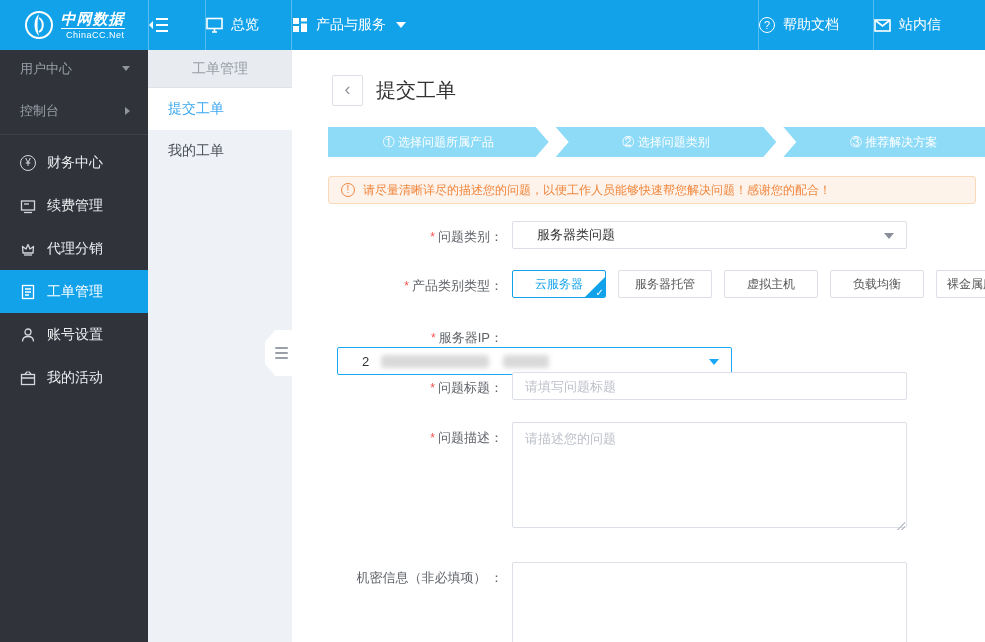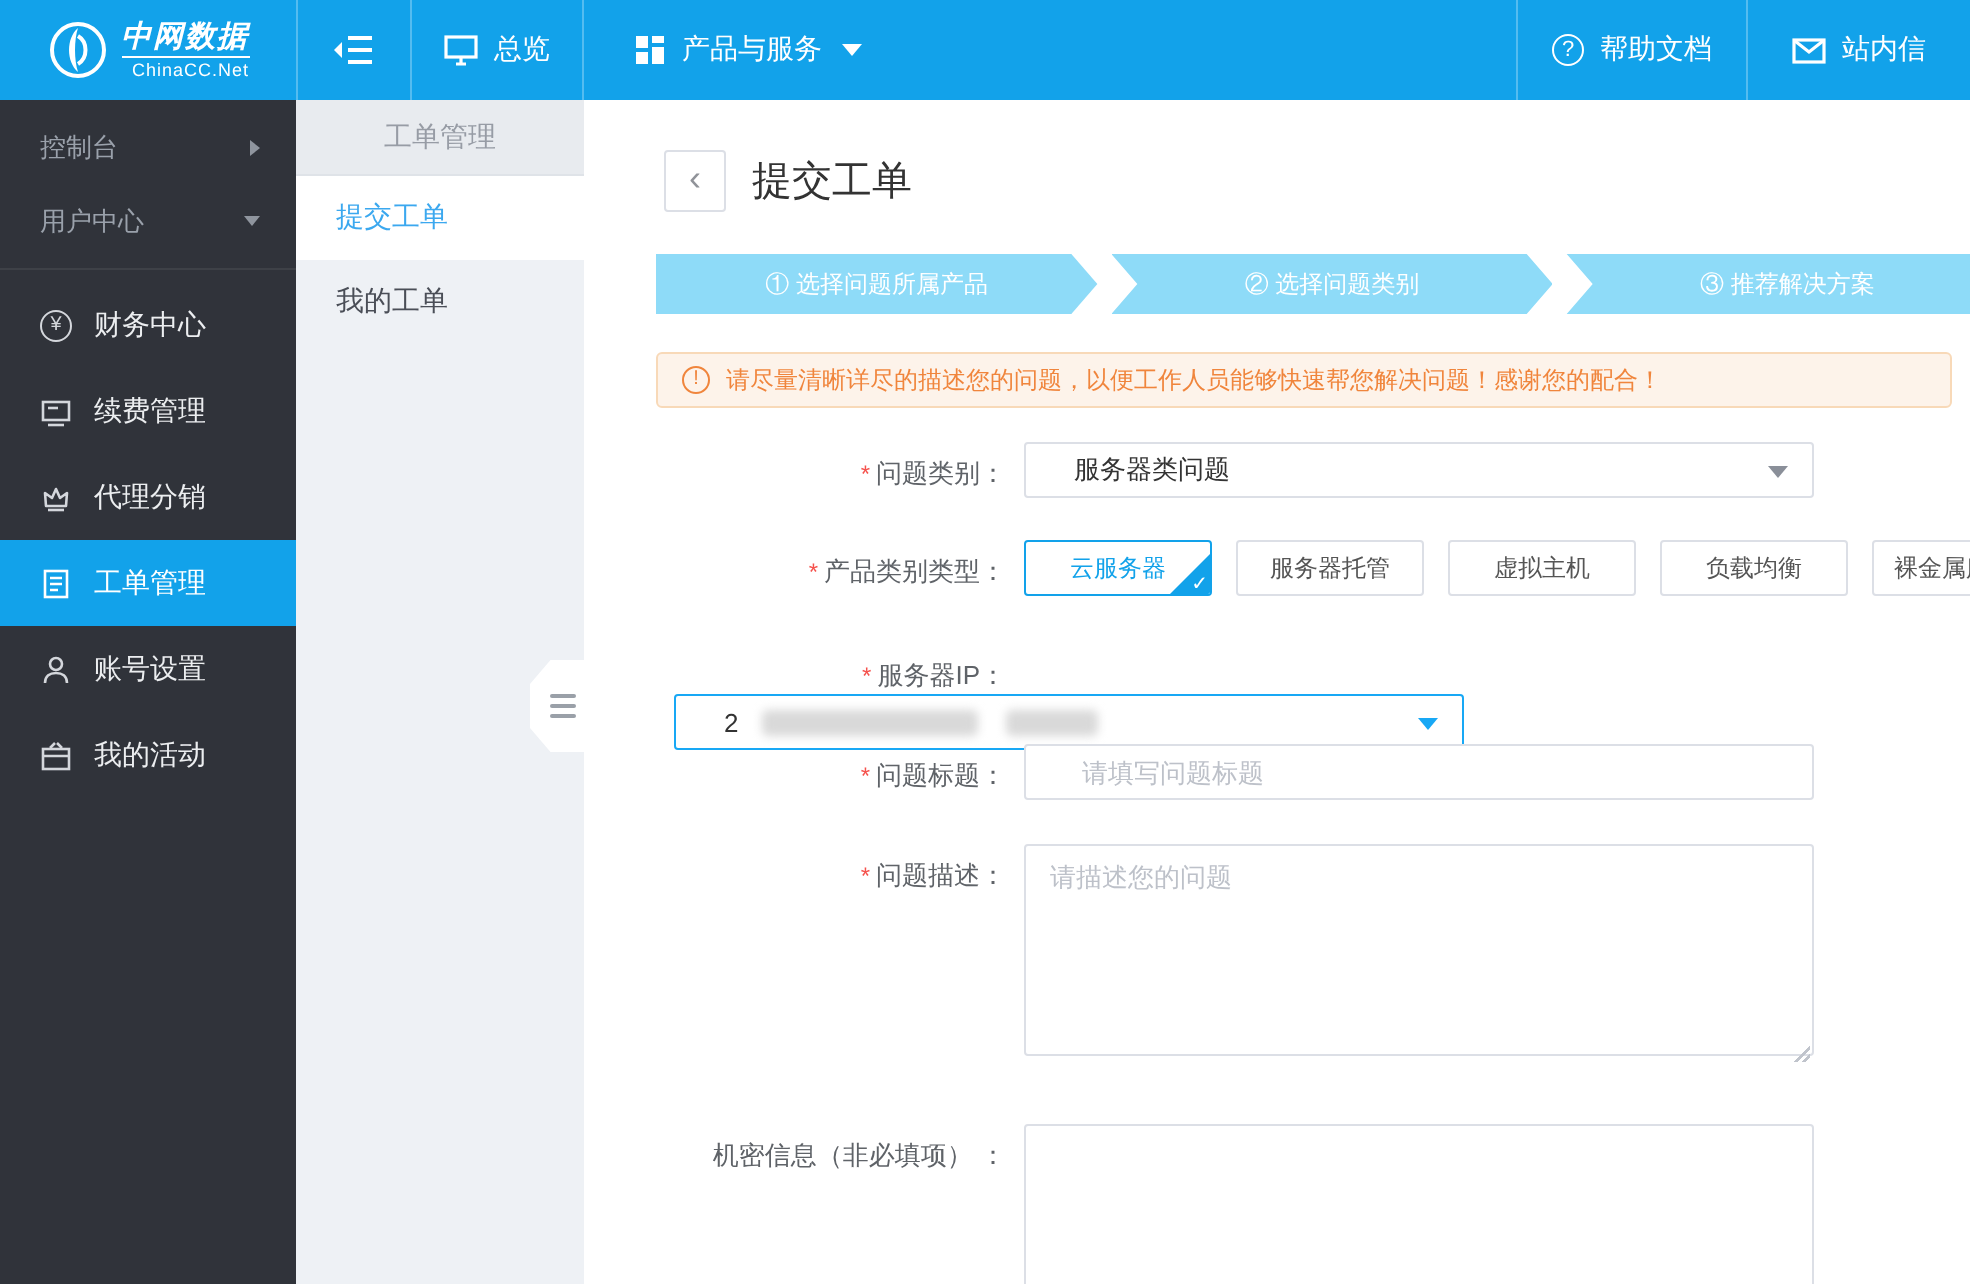--- a/index.html
+++ b/index.html
@@ -11,21 +11,21 @@
 
   
   .navbar { position:absolute; left:0; top:0; width:100%; height:50px;
     background:#12a2ea; display:flex; align-items:stretch; color:#fff; }
   .nav-logo { width:148px; display:flex; align-items:center; justify-content:center; gap:7px; }
   .logo-badge { width:30px; height:30px; flex:0 0 30px; }
   .logo-text { line-height:1; }
   .logo-cn { font-size:15px; font-weight:bold; font-style:italic; letter-spacing:1px;
     border-bottom:1px solid #fff; padding-bottom:2px; display:block; }
   .logo-en { font-size:9px; letter-spacing:.5px; display:block; margin-top:2px;text-align:right; }
-  .nav-item { display:flex; align-items:center; justify-content:center; gap:8px;
+  .nav-item { display:flex; align-items:center; gap:8px;
     font-size:14px; border-left:1px solid rgba(255,255,255,.28); cursor:pointer; }
   .nav-fold { width:57px; }
   .nav-overview { width:86px; }
   .nav-products { width:165px; }
   .nav-spacer { flex:1; }
   .nav-help { width:115px; border-left:1px solid rgba(255,255,255,.28); }
   .nav-mail { width:112px; }
   .caret-down-w { width:0; height:0; border-left:5px solid transparent;
     border-right:5px solid transparent; border-top:6px solid #fff; margin-left:2px; }
   .circle-glyph { width:16px; height:16px; border:1px solid #fff; border-radius:50%;
@@ -109,21 +109,21 @@
     justify-content:center; cursor:pointer; position:relative; overflow:hidden;
     flex:0 0 94px; white-space:nowrap; }
   .pbtn.selected { border-color:#12a2ea; color:#12a2ea; }
   .pbtn.selected::after { content:""; position:absolute; right:0; bottom:0;
     border-left:20px solid transparent; border-bottom:20px solid #12a2ea; }
   .pbtn .check { display:none; }
   .pbtn.selected .check { display:block; position:absolute; right:1px; bottom:-1px;
     color:#fff; font-size:10px; z-index:1; }
 
   .txt-input { width:395px; height:28px; border:1px solid #dcdfe6; border-radius:2px;
-    padding:0 28px; font-size:13px; color:#333; outline:none;
+    padding:0 12px; font-size:13px; color:#333; outline:none;
     font-family:"Liberation Sans", sans-serif; }
   .txt-input::placeholder, textarea::placeholder { color:#bdc1c9; }
   textarea { border:1px solid #dcdfe6; border-radius:2px; padding:7px 12px;
     font-size:13px; color:#333; outline:none; resize:none;
     font-family:"Liberation Sans", sans-serif; position:relative; }
   .ta-wrap { position:relative; }
   .resize-grip { position:absolute; right:2px; bottom:2px; width:10px; height:10px;
     background:
       linear-gradient(135deg, transparent 60%, #c0c4cc 60%, #c0c4cc 68%, transparent 68%),
       linear-gradient(135deg, transparent 80%, #c0c4cc 80%, #c0c4cc 88%, transparent 88%);
@@ -188,27 +188,27 @@
     <div class="nav-item nav-mail">
       <svg width="17" height="13" viewBox="0 0 17 13">
         <rect x="1" y="1" width="15" height="11" fill="none" stroke="#fff" stroke-width="1.6"></rect>
         <path d="M1.5 1.5 L8.5 7 L15.5 1.5" fill="none" stroke="#fff" stroke-width="1.6"></path>
       </svg>
       <span>站内信</span>
     </div>
   </div>
 
   <div class="sidebar">
+    <div class="side-top-row">
+      <span class="flex">用户中心</span>
+      <span class="tri-down"></span>
+    </div>
     <div class="side-top-row" style="margin-top:5px;">
       <span class="flex">控制台</span>
       <span class="tri-right"></span>
-    </div>
-    <div class="side-top-row">
-      <span class="flex">用户中心</span>
-      <span class="tri-down"></span>
     </div>
     <div class="side-divider"></div>
 
     <div class="side-item">
       <span class="circle-yen">¥</span>
       <span>财务中心</span>
     </div>
 
     <div class="side-item">
       <svg width="16" height="16" viewBox="0 0 16 16">

